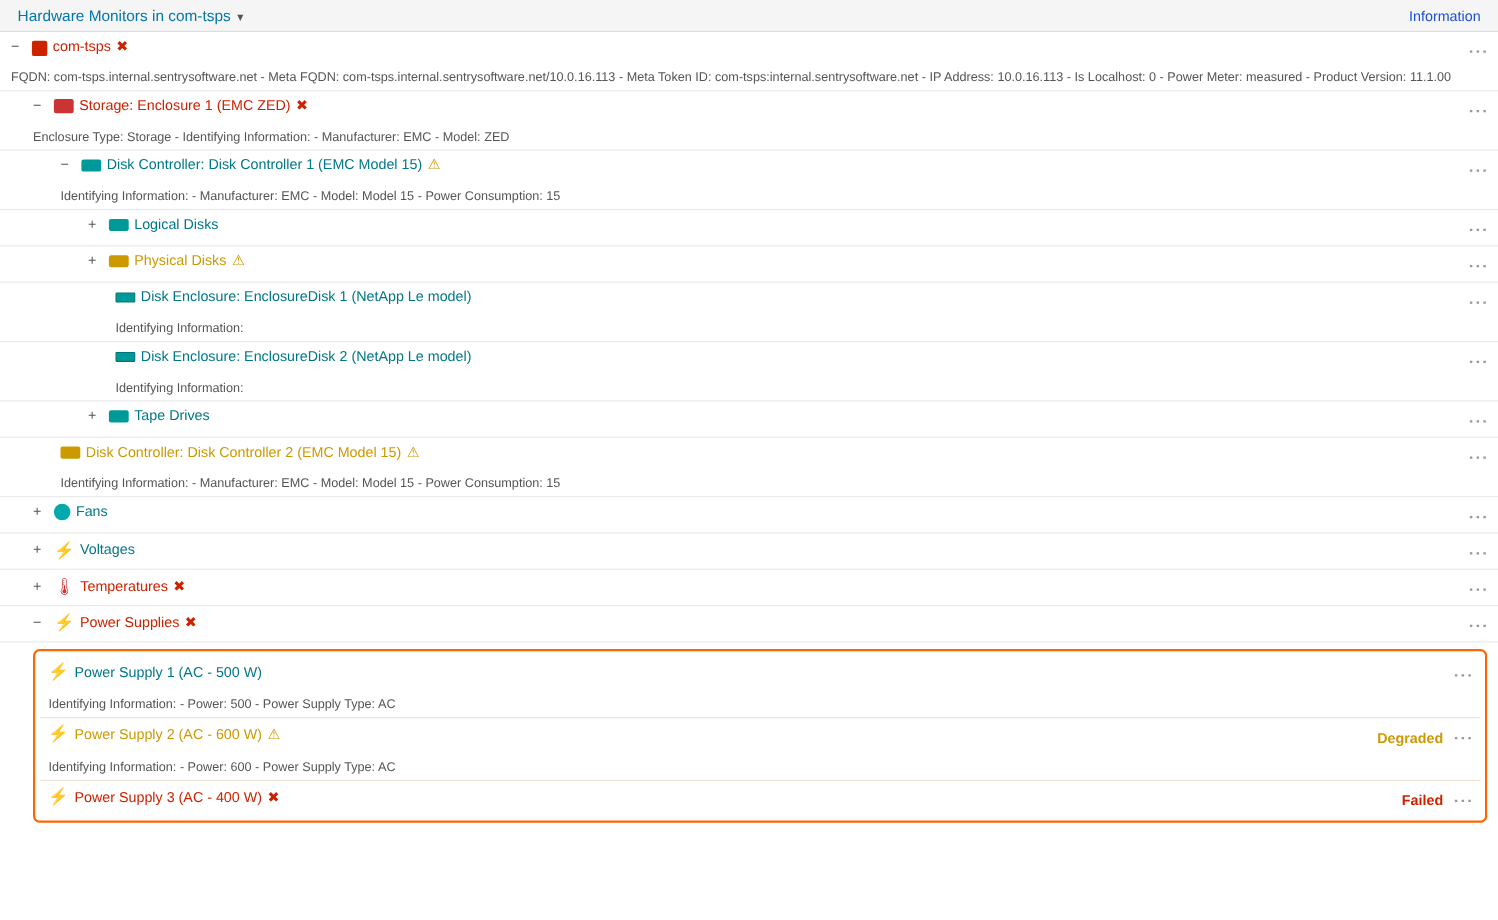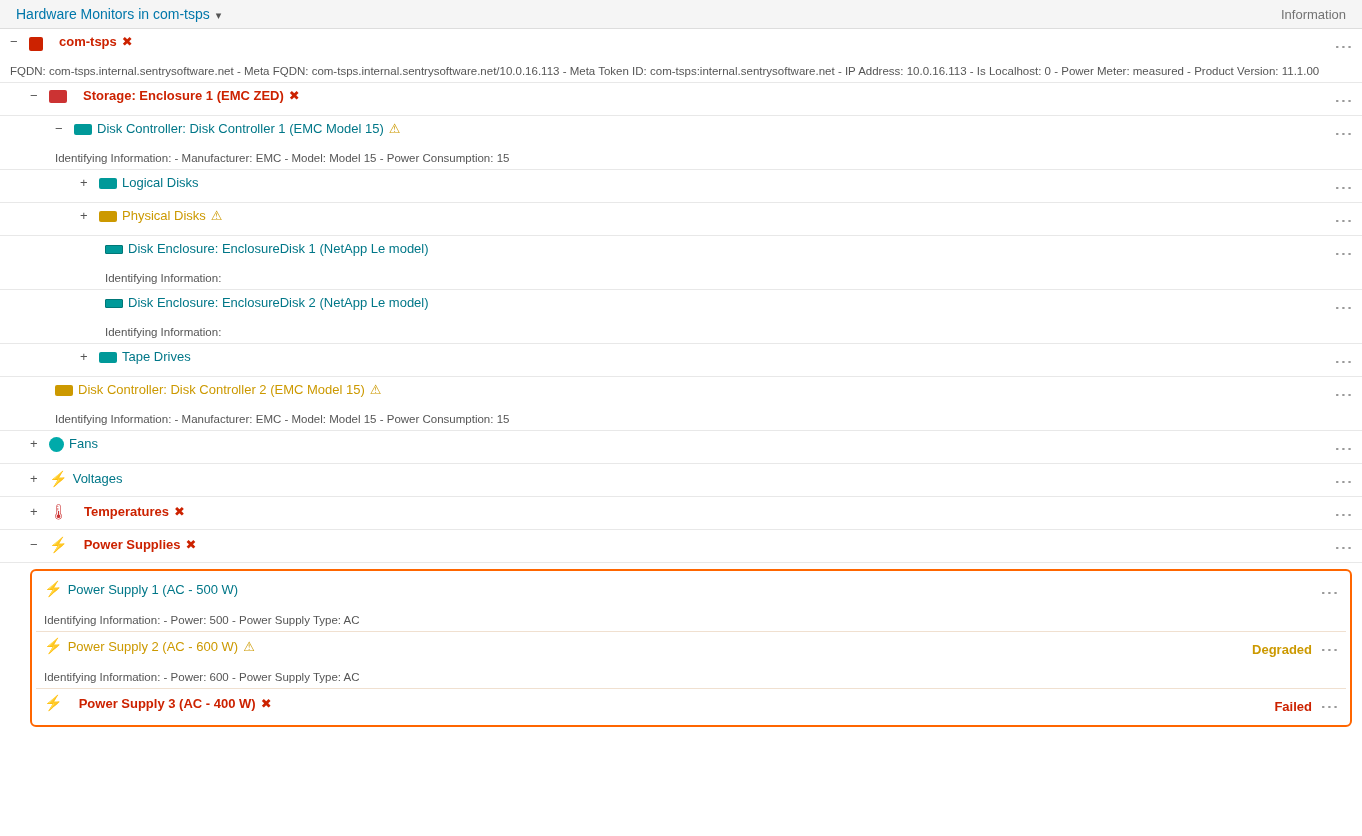--- a/index.html
+++ b/index.html
@@ -19,21 +19,21 @@
       font-size: 14px;
       color: #0077aa;
     }
     .top-bar-title {
       display: flex;
       align-items: flex-end;
       gap: 6px;
       font-weight: 500;
     }
     .chevron-down { font-size: 11px; color: #555; }
-    .info-link { color: #737373; font-size: 13px; margin-left: 11px; }
+    .info-link { color: #1d4ed8; font-size: 13px; margin-left: 11px; }
 
     .tree-container {
       padding: 0;
     }
     .tree-row {
       border-bottom: 1px solid #e8e8e8;
       padding: 5px 10px 5px 10px;
       display: flex;
       align-items: flex-start;
       justify-content: space-between;
@@ -81,21 +81,21 @@
     .toggle { 
       font-size: 13px; 
       color: #555; 
       cursor: pointer;
       min-width: 14px;
       display: inline-block;
     }
 
     .label-cyan { color: #007788; font-weight: 500; }
     .label-yellow { color: #cc9900; font-weight: 500; }
-    .label-red { color: #cc2200; font-weight: 700; margin-left: 11px; }
+    .label-red { color: #cc2200; font-weight: 400; }
 
     .warn-icon { color: #cc9900; font-size: 13px; }
     .err-icon { color: #cc2200; font-size: 13px; }
 
     .status-degraded { color: #cc9900; font-weight: bold; font-size: 13px; }
     .status-failed { color: #cc2200; font-weight: bold; font-size: 13px; margin-left: 36px; }
 
     
     .ps-box {
       border: 2px solid #ff6600;
@@ -164,20 +164,21 @@
   </div>
 
   <div class="tree-row indent-1">
     <div class="tree-row-content">
       <div class="tree-row-header">
         <span class="toggle">−</span>
         <span style="display:inline-block;width:18px;height:13px;background:#cc3333;border-radius:2px;position:relative;top:1px;"></span>
         <span class="label-red">Storage: Enclosure 1 (EMC ZED)</span>
         <span class="err-icon">✖</span>
       </div>
+      <div class="tree-row-desc">Enclosure Type: Storage - Identifying Information: - Manufacturer: EMC - Model: ZED</div>
     </div>
     <div class="tree-row-actions">
       <span class="dots-menu">⋮</span>
     </div>
   </div>
 
   <div class="tree-row indent-2">
     <div class="tree-row-content">
       <div class="tree-row-header">
         <span class="toggle">−</span>

